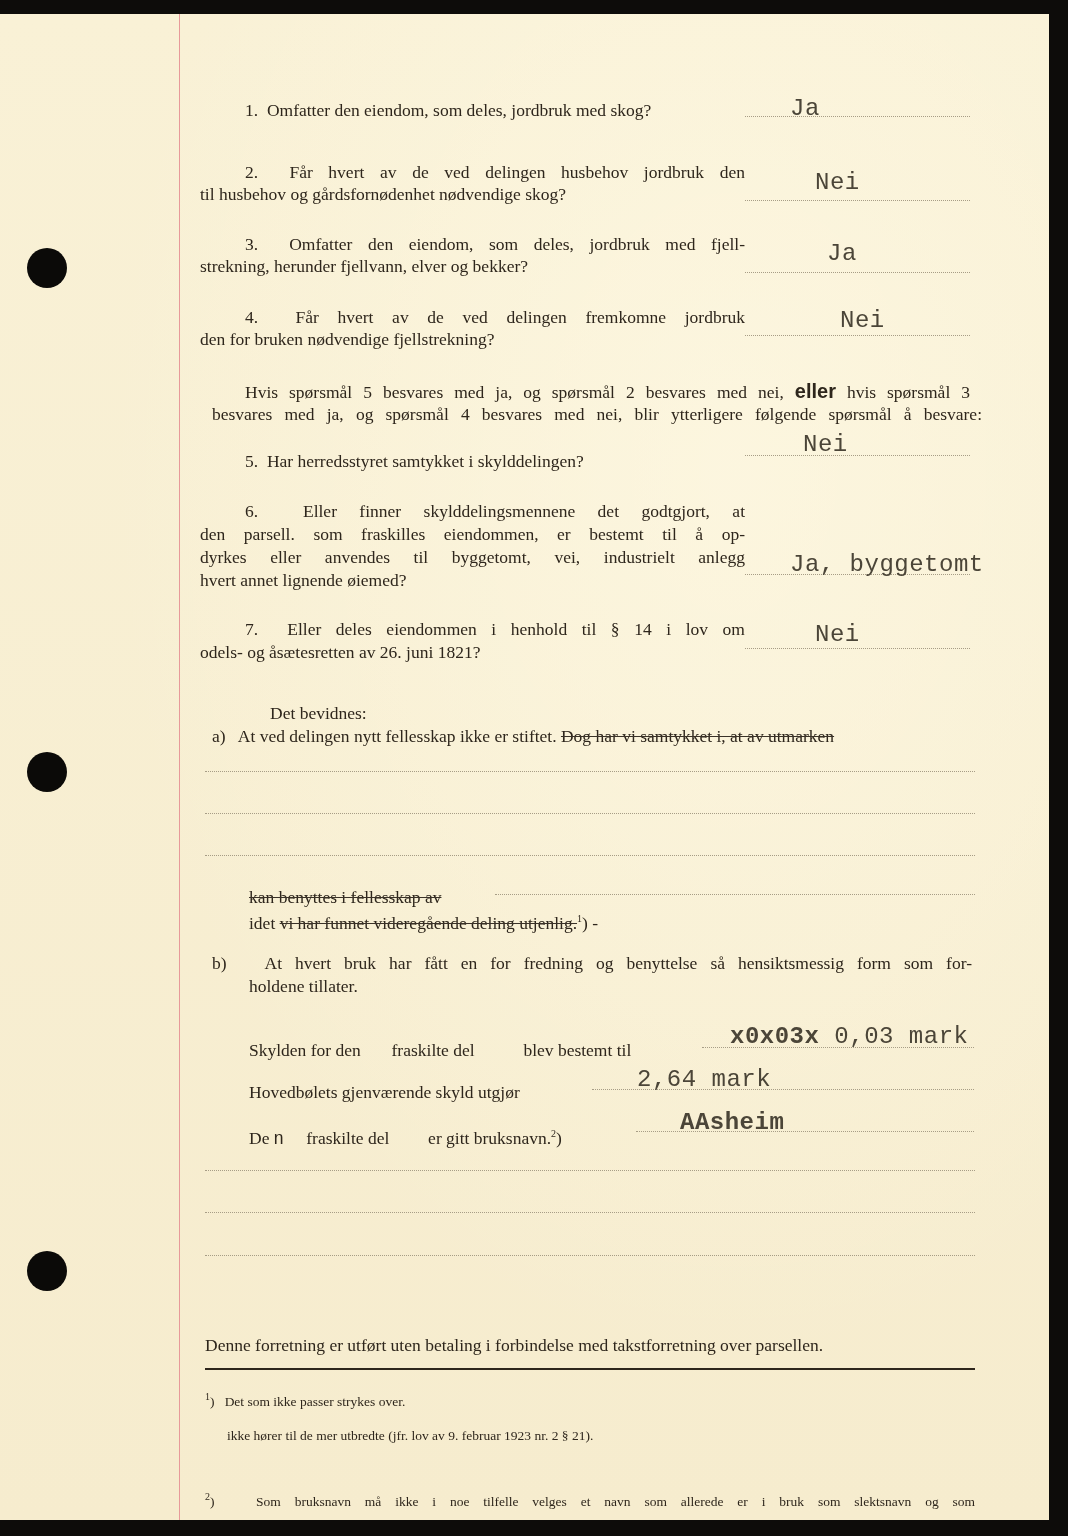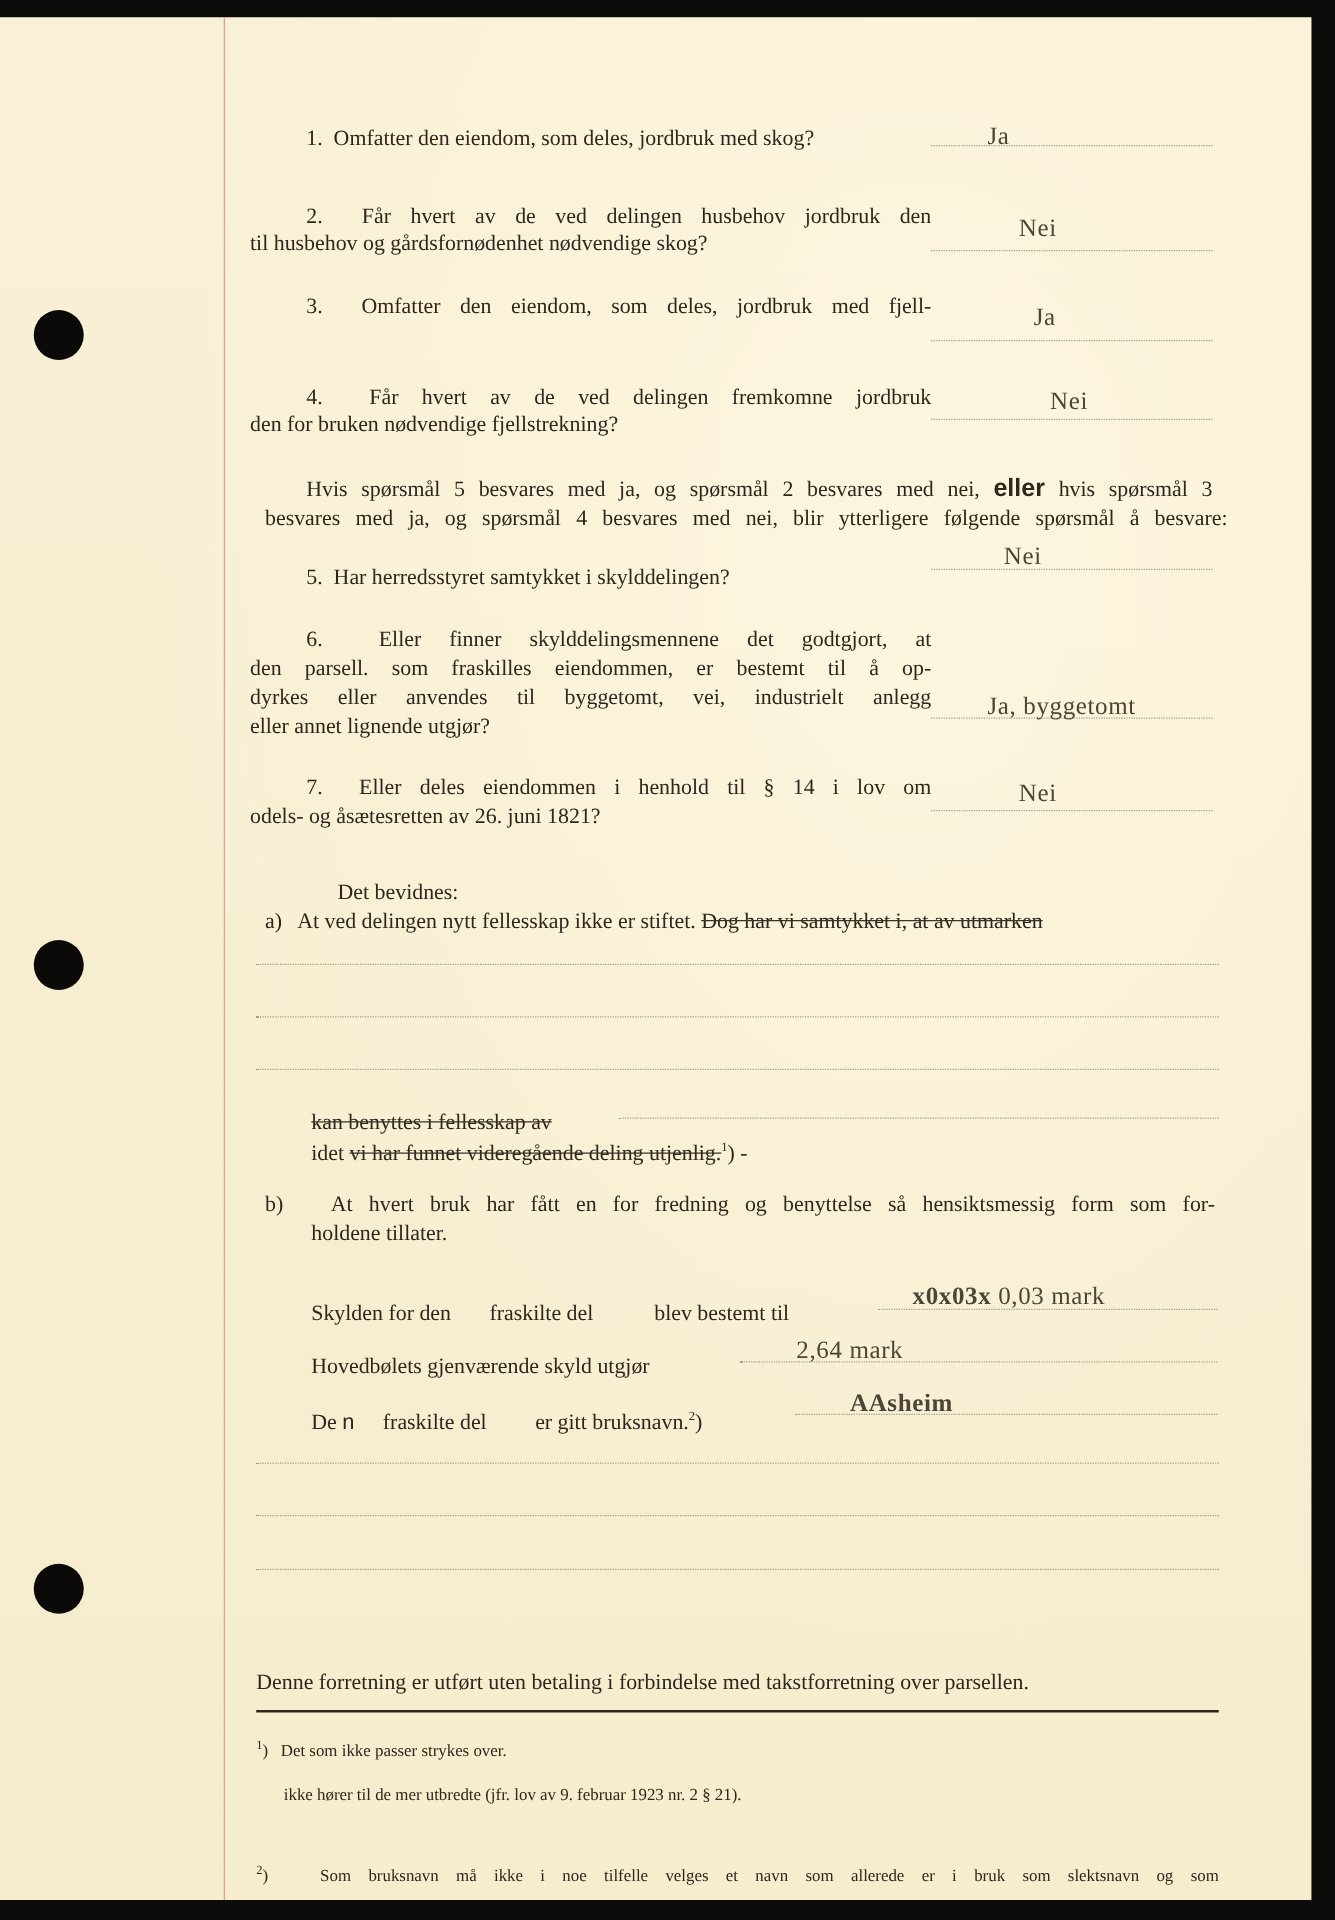--- a/index.html
+++ b/index.html
@@ -26,22 +26,22 @@
     }
     .txt {
       position:absolute; font-size:17.5px; line-height:22px; white-space:nowrap;
       color:#2e261c;
     }
     .just { text-align:justify; text-align-last:justify; white-space:normal; }
     .dots {
       position:absolute; height:0; border-bottom:1px dotted #a79d86;
     }
     .typed {
-      position:absolute; font-family:Liberation Serif, serif;
-      font-size:20px; line-height:22px; color:#4b4538; white-space:nowrap;
+      position:absolute; font-family:Liberation Mono, monospace;
+      font-size:24px; line-height:22px; color:#4b4538; white-space:nowrap;
       letter-spacing:0.5px;
     }
     .bold { font-weight:bold; font-family:"Liberation Sans","DejaVu Sans",sans-serif; font-size:20px; }
     .strike { text-decoration:line-through; text-decoration-color:#3a3228; }
     .rule {
       position:absolute; left:205px; width:770px; height:2px; background:#2e261c;
     }
     .foot { position:absolute; font-size:13.5px; line-height:18px; color:#2e261c; white-space:nowrap; }
     sup { font-size:10px; }
   </style>
@@ -67,20 +67,21 @@
     <span>Får hvert av de ved delingen husbehov jordbruk den</span>
   </div>
   <div class="txt" style="left:200px; top:169px">til husbehov og gårdsfornødenhet nødvendige skog?</div>
   <div class="dots" style="left:745px; top:186px; width:225px"></div>
   <div class="typed" style="left:815px; top:158px">Nei</div>
 
   <div class="txt just" style="left:245px; top:219px; width:500px">
     <span>3.</span>&nbsp;
     <span>Omfatter den eiendom, som deles, jordbruk med fjell-</span>
   </div>
+  <div class="txt" style="left:200px; top:241px">strekning, herunder fjellvann, elver og bekker?</div>
   <div class="dots" style="left:745px; top:258px; width:225px"></div>
   <div class="typed" style="left:827px; top:229px">Ja</div>
 
   <div class="txt just" style="left:245px; top:292px; width:500px">
     <span>4.</span>&nbsp;
     <span>Får hvert av de ved delingen fremkomne jordbruk</span>
   </div>
   <div class="txt" style="left:200px; top:314px">den for bruken nødvendige fjellstrekning?</div>
   <div class="dots" style="left:745px; top:321px; width:225px"></div>
   <div class="typed" style="left:840px; top:296px">Nei</div>
@@ -98,21 +99,21 @@
   </div>
   <div class="dots" style="left:745px; top:441px; width:225px"></div>
   <div class="typed" style="left:803px; top:420px">Nei</div>
 
   <div class="txt just" style="left:245px; top:486px; width:500px">
     <span>6.</span>&nbsp;
     <span>Eller finner skylddelingsmennene det godtgjort, at</span>
   </div>
   <div class="txt just" style="left:200px; top:532px; width:545px">dyrkes eller anvendes til byggetomt, vei, industrielt anlegg</div>
   <div class="txt just" style="left:200px; top:509px; width:545px">den parsell. som fraskilles eiendommen, er bestemt til å op-</div>
-  <div class="txt" style="left:200px; top:555px">eller annet lignende utgjør?</div>
+  <div class="txt" style="left:200px; top:555px">hvert annet lignende øiemed?</div>
   <div class="dots" style="left:745px; top:560px; width:225px"></div>
   <div class="typed" style="left:790px; top:540px">Ja, byggetomt</div>
 
   <div class="txt just" style="left:245px; top:604px; width:500px">
     <span>7.</span>&nbsp;
     <span>Eller deles eiendommen i henhold til § 14 i lov om</span>
   </div>
   <div class="txt" style="left:200px; top:627px">odels- og åsætesretten av 26. juni 1821?</div>
   <div class="dots" style="left:745px; top:634px; width:225px"></div>
   <div class="typed" style="left:815px; top:610px">Nei</div>

